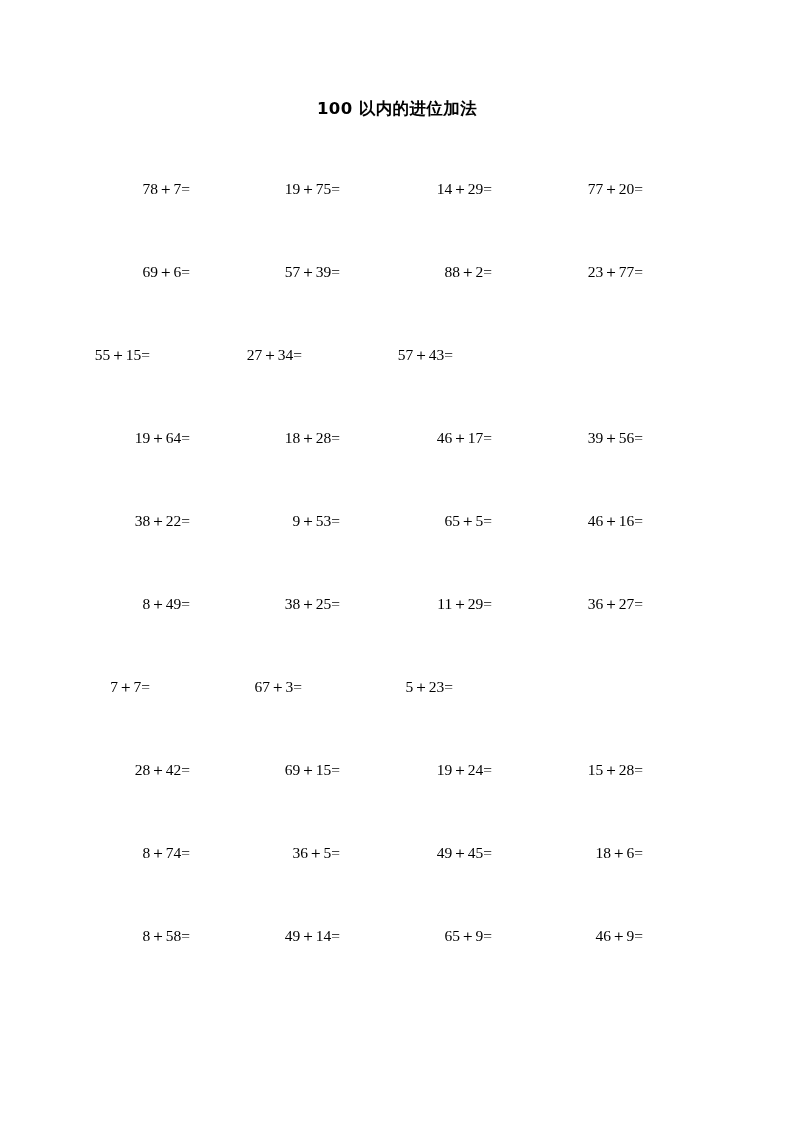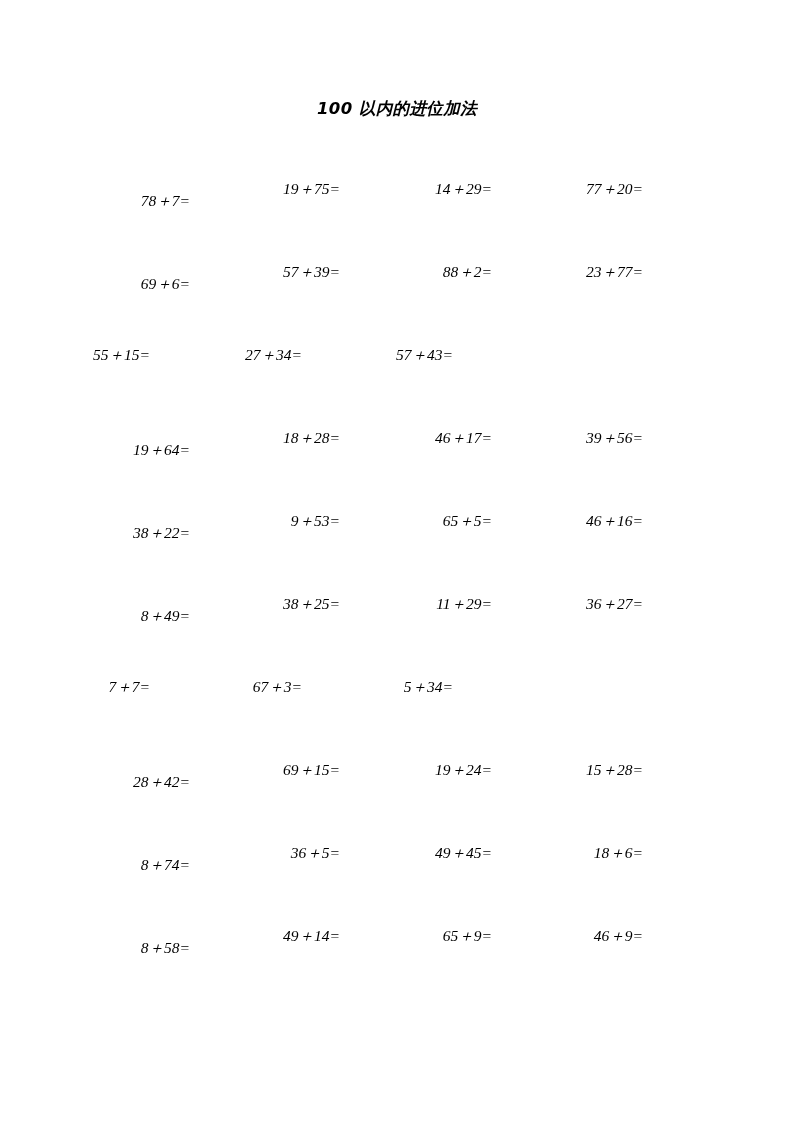--- a/index.html
+++ b/index.html
@@ -13,21 +13,20 @@
     color: #000000;
   }
   .page {
     position: relative;
     width: 794px;
     height: 1123px;
     margin: 0 auto;
     background: #ffffff;
     overflow: hidden;
     box-sizing: border-box;
-    font-style: italic;
   }
   .worksheet-title {
     position: absolute;
     top: 98px;
     left: 0;
     width: 794px;
     text-align: center;
     font-family: "DejaVu Sans", "Liberation Sans", sans-serif;
     font-weight: bold;
     font-size: 16.5px;
@@ -50,21 +49,21 @@
   }
   .problem-cell {
     box-sizing: border-box;
     text-align: right;
     font-size: 15.5px;
     line-height: 22px;
     white-space: nowrap;
     color: #000000;
     font-family: "Liberation Serif", "DejaVu Serif", serif;
   }
-  .col-1 { width: 190px; padding-right: 0px; margin-top: 12px; }
+  .col-1 { width: 190px; padding-right: 0px; }
   .col-2 { width: 150px; padding-right: 0px; }
   .col-3 { width: 152px; padding-right: 0px; }
   .col-4 { width: 151px; padding-right: 0px; }
 </style>
 </head>
 <body>
 
 <div class="page">
 
   <div class="worksheet-title">100 以内的进位加法</div>
@@ -108,21 +107,21 @@
     <div class="problem-row">
       <div class="problem-cell col-1">8＋49=</div>
       <div class="problem-cell col-2">38＋25=</div>
       <div class="problem-cell col-3">11＋29=</div>
       <div class="problem-cell col-4">36＋27=</div>
     </div>
 
     <div class="problem-row">
       <div class="problem-cell col-2">7＋7=</div>
       <div class="problem-cell col-3">67＋3=</div>
-      <div class="problem-cell col-4">5＋34=</div>
+      <div class="problem-cell col-4">5＋23=</div>
     </div>
 
     <div class="problem-row">
       <div class="problem-cell col-1">28＋42=</div>
       <div class="problem-cell col-2">69＋15=</div>
       <div class="problem-cell col-3">19＋24=</div>
       <div class="problem-cell col-4">15＋28=</div>
     </div>
 
     <div class="problem-row">

